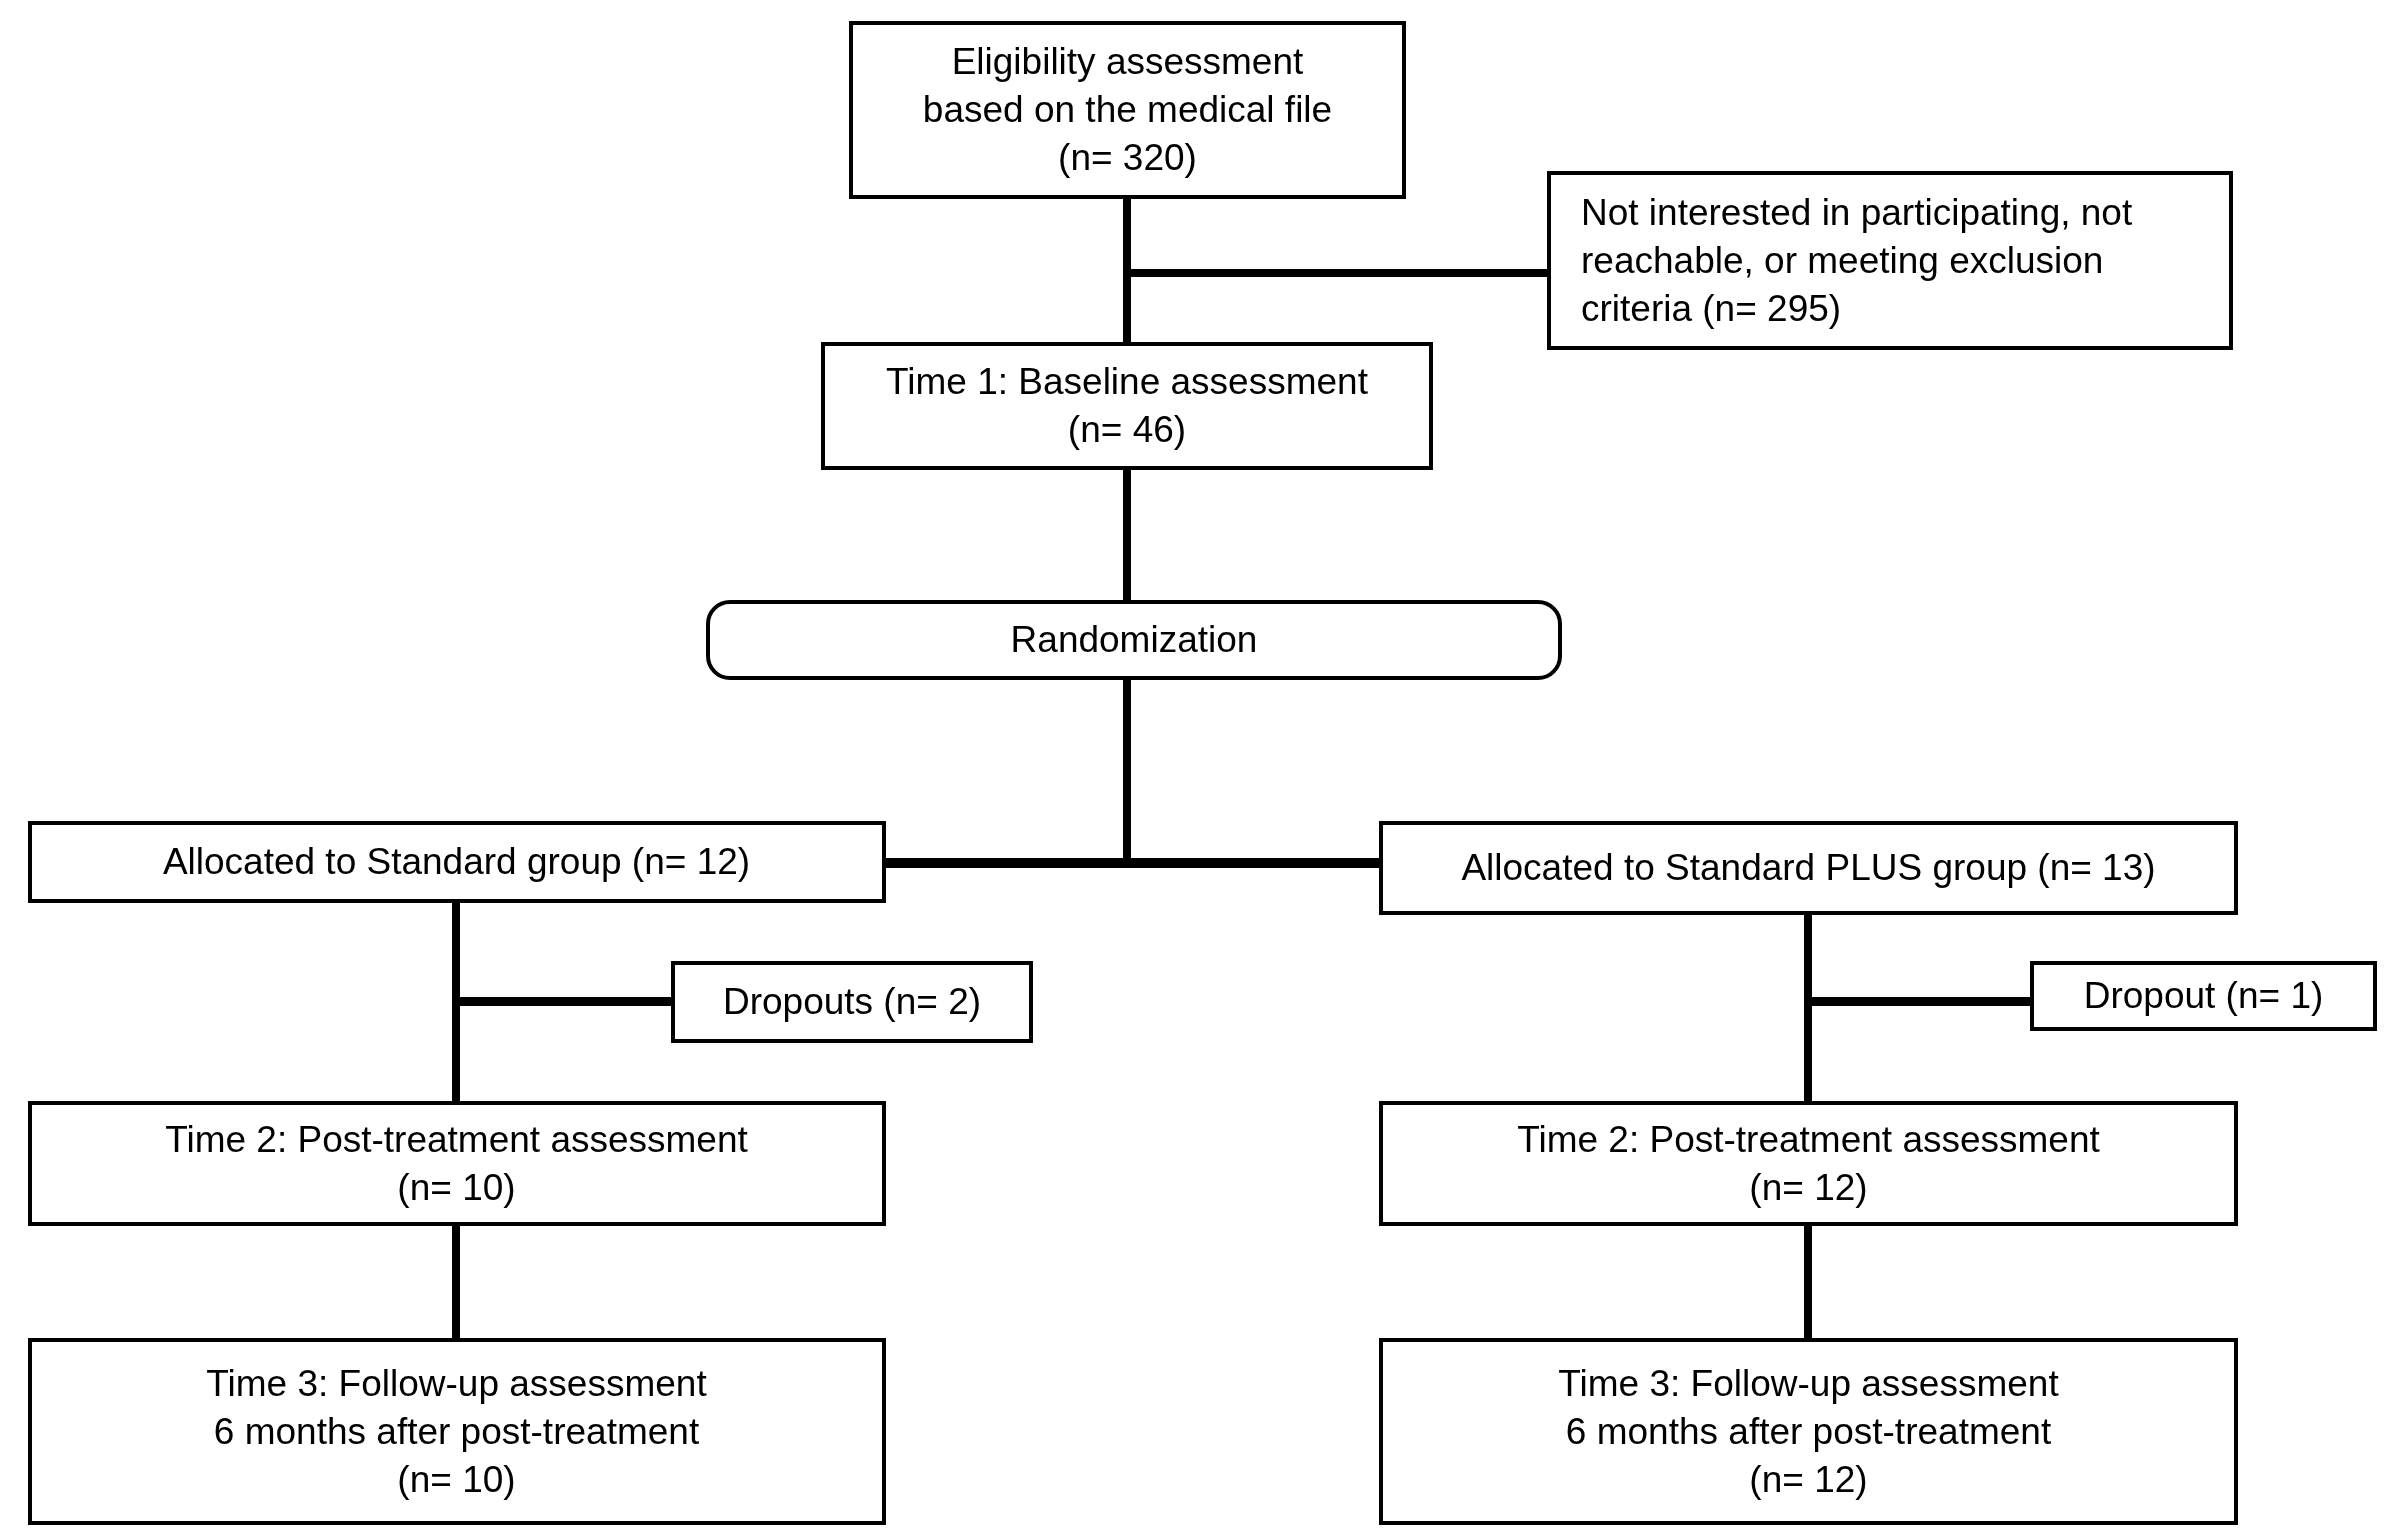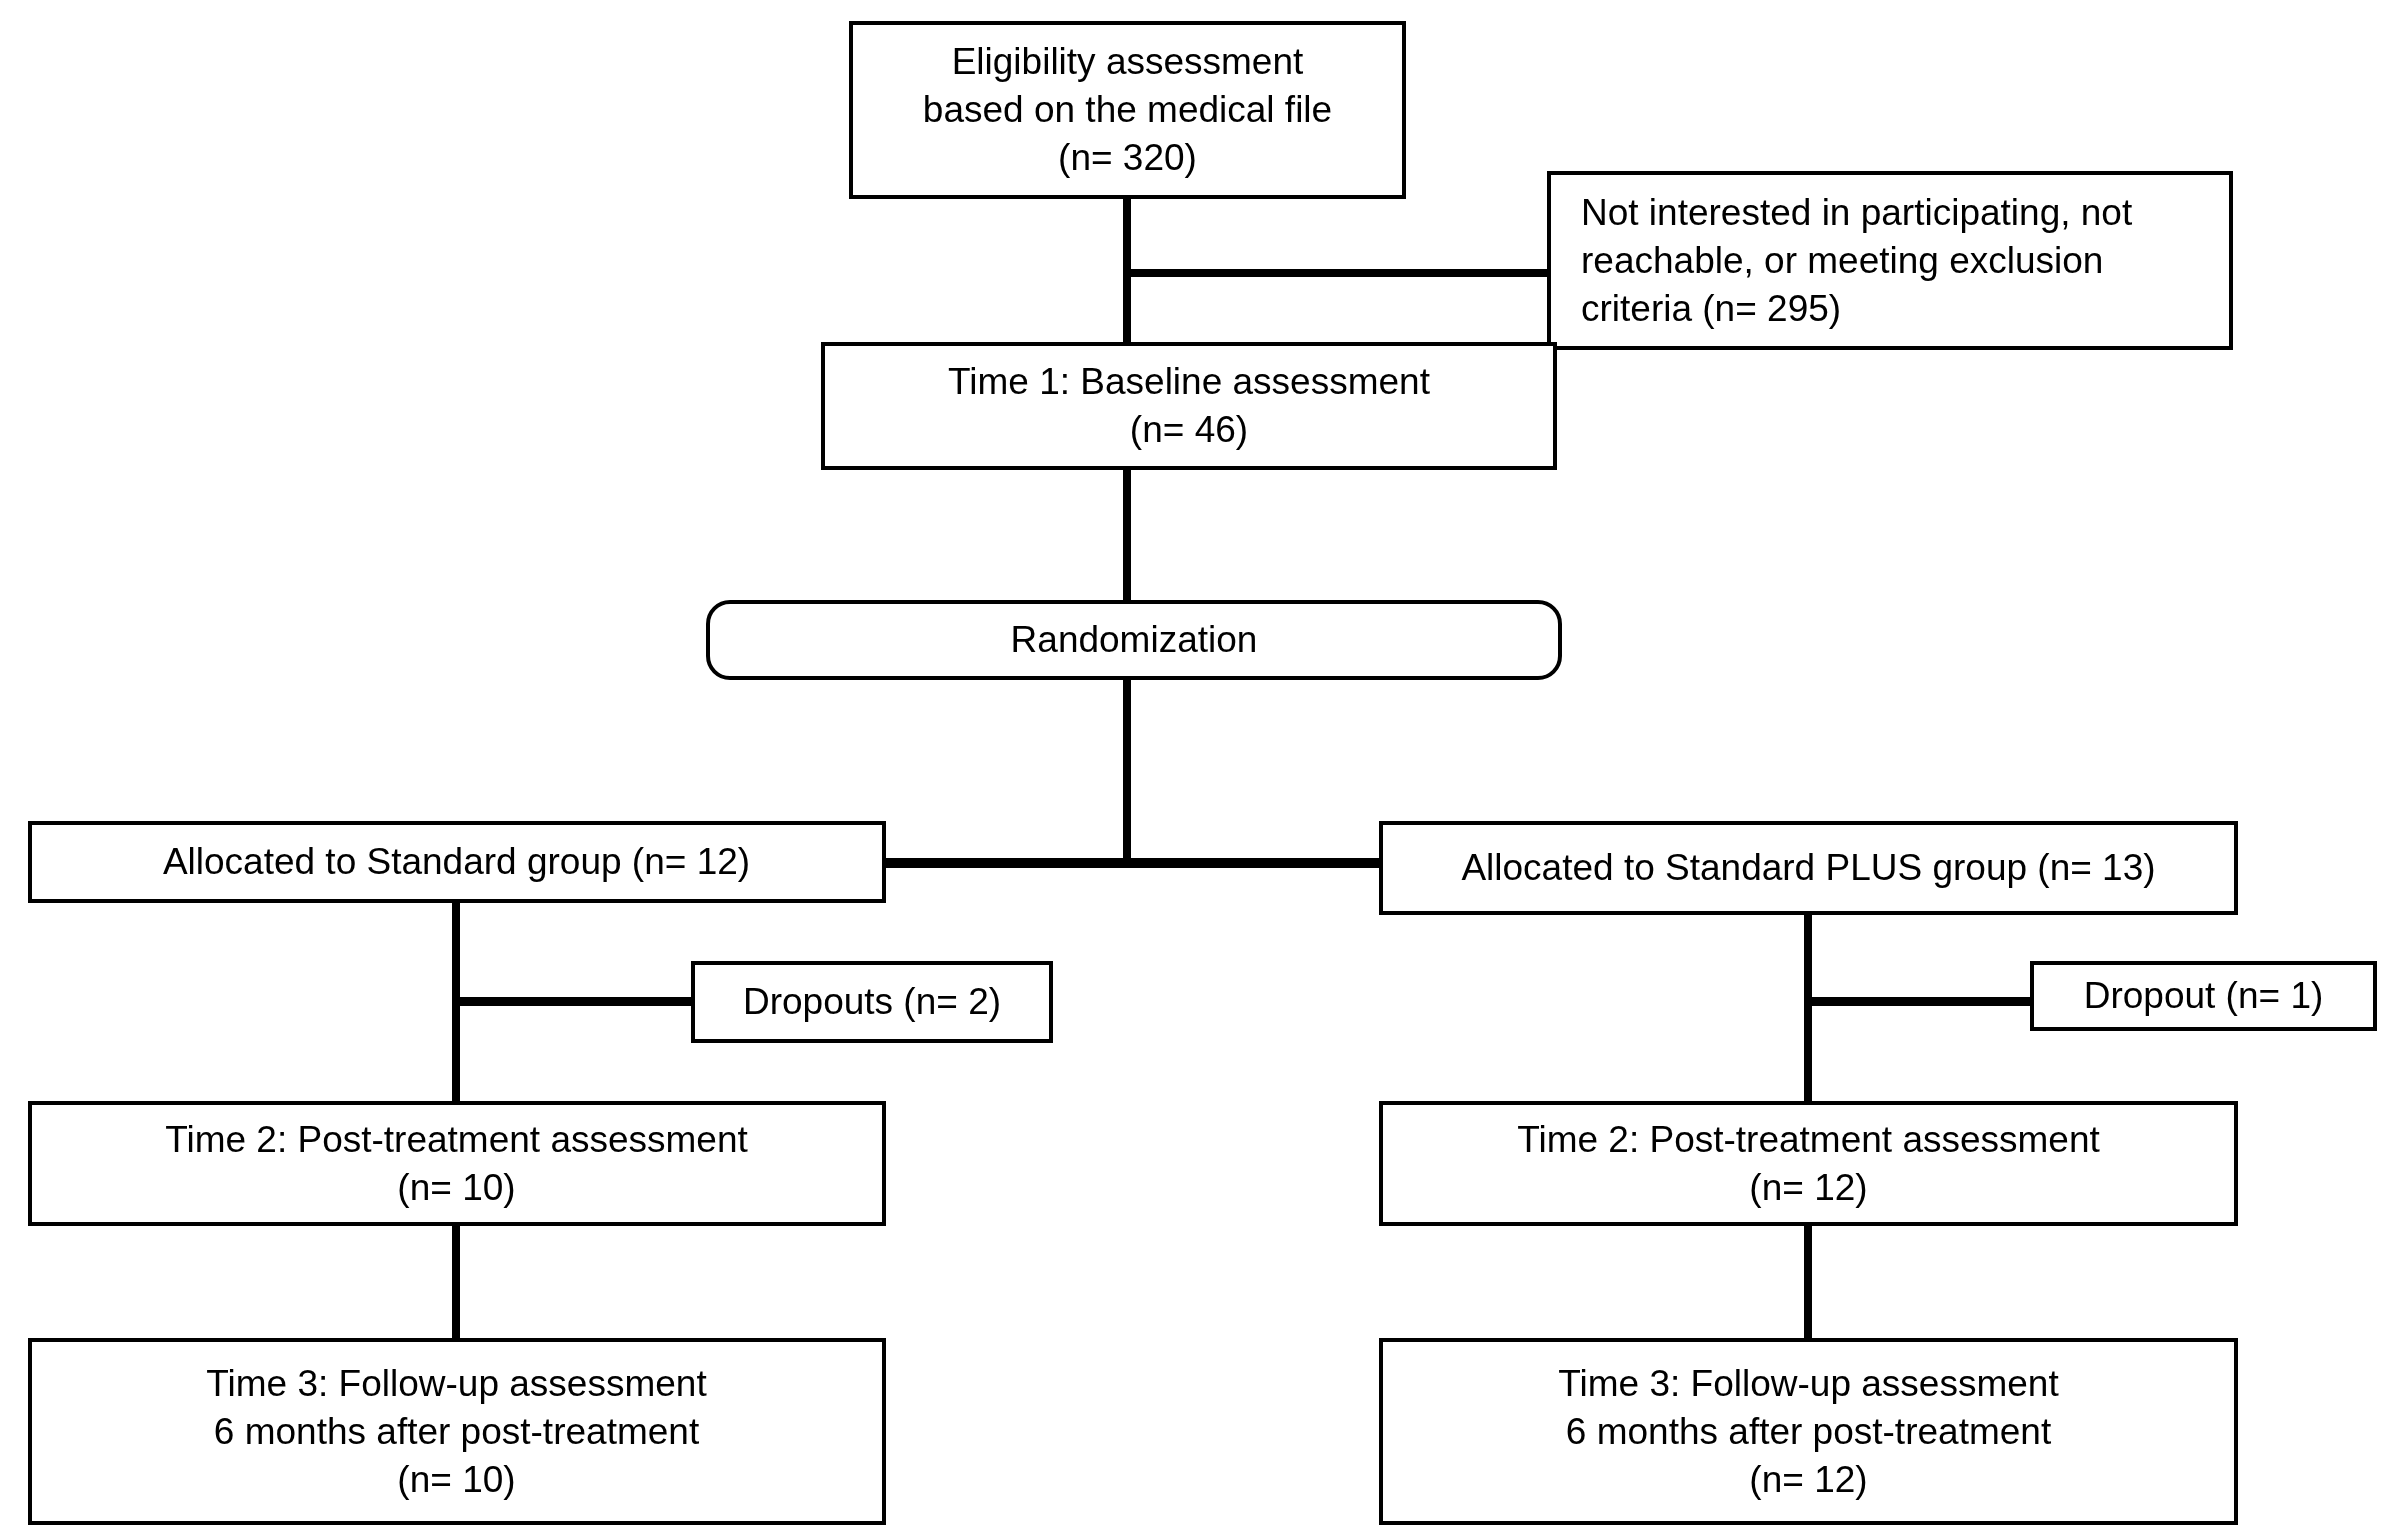--- a/index.html
+++ b/index.html
@@ -37,25 +37,25 @@
   }
   .line { display: block; white-space: nowrap; }
   .conn {
     position: absolute;
     background: #000000;
     z-index: 1;
   }
   
   #box-eligibility   { left: 849px; top: 20.6px;   width: 557px;  height: 178px; }
   #box-exclusion     { left: 1547px; top: 171px;  width: 686px;  height: 179px; }
-  #box-baseline      { left: 821px; top: 342px;  width: 736px;  height: 128px; }
+  #box-baseline      { left: 821px; top: 342px;  width: 612px;  height: 128px; }
   #box-randomization { left: 706px; top: 600px;  width: 856px; height: 80px; border-radius: 24px; }
   #box-alloc-standard{ left: 27.5px;   top: 821px; width: 858px; height: 82px; }
   #box-alloc-plus    { left: 1379px; top: 821px; width: 859px; height: 94px; }
-  #box-drop-standard { left: 691px; top: 961px; width: 362px;  height: 82px; }
+  #box-drop-standard { left: 671px; top: 961px; width: 362px;  height: 82px; }
   #box-drop-plus     { left: 2030px; top: 961px; width: 347px;  height: 70px; }
   #box-post-standard { left: 27.5px;   top: 1101px; width: 858px; height: 125px; }
   #box-post-plus     { left: 1379px; top: 1101px; width: 859px; height: 125px; }
   #box-fu-standard   { left: 27.5px;   top: 1338px; width: 858px; height: 187px; }
   #box-fu-plus       { left: 1379px; top: 1338px; width: 859px; height: 187px; }
   
   #conn-v-top        { left: 1123px; top: 194px;  width: 8.2px;  height: 152px; }
   #conn-h-exclusion  { left: 1123px; top: 269px;  width: 429px; height: 8.2px; }
   #conn-v-mid1       { left: 1123px; top: 468px;  width: 8.2px;  height: 135px; }
   #conn-v-mid2       { left: 1123px; top: 677px;  width: 8.2px;  height: 186px; }

